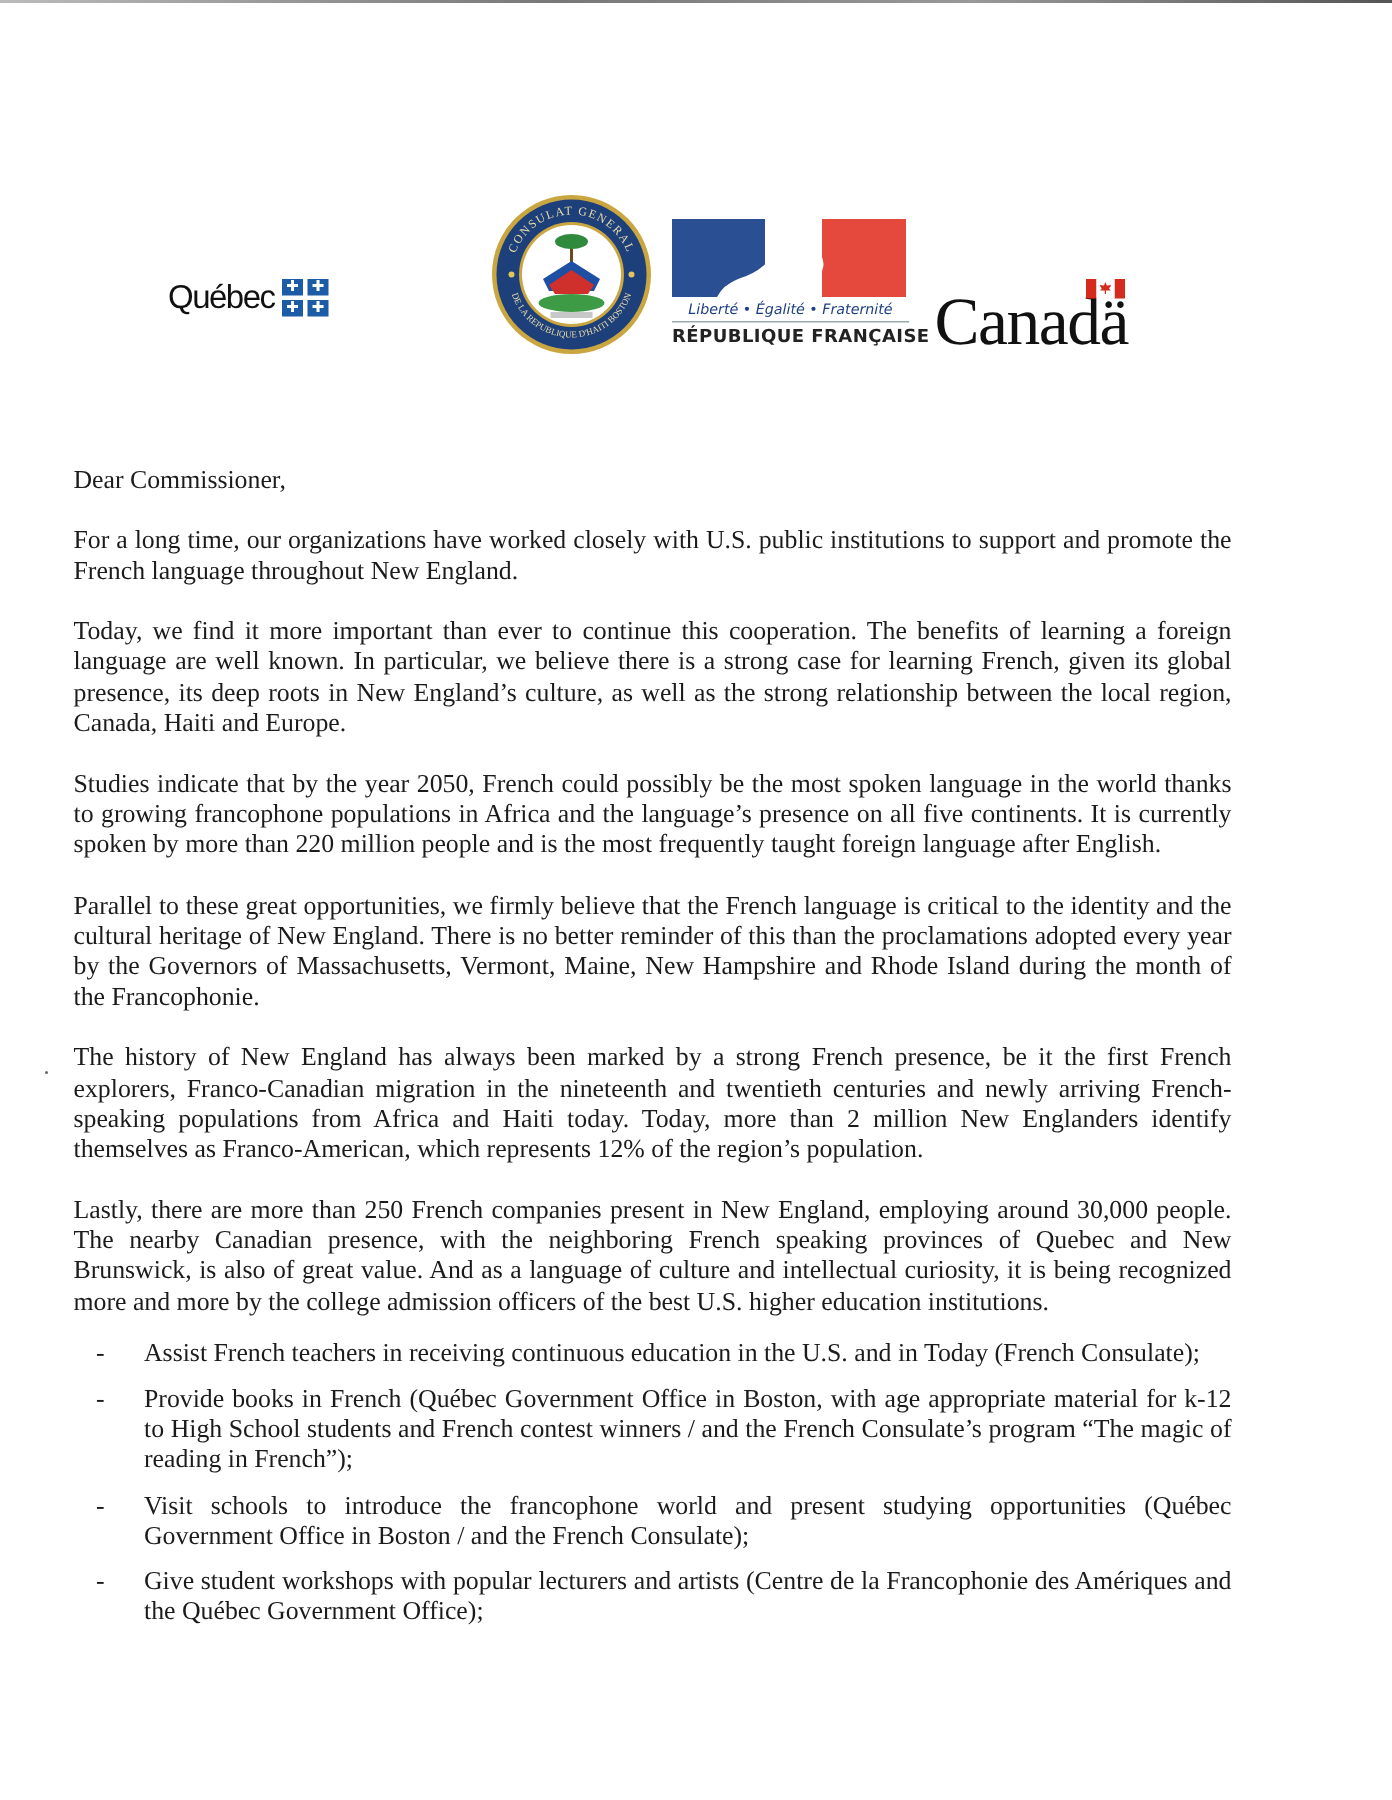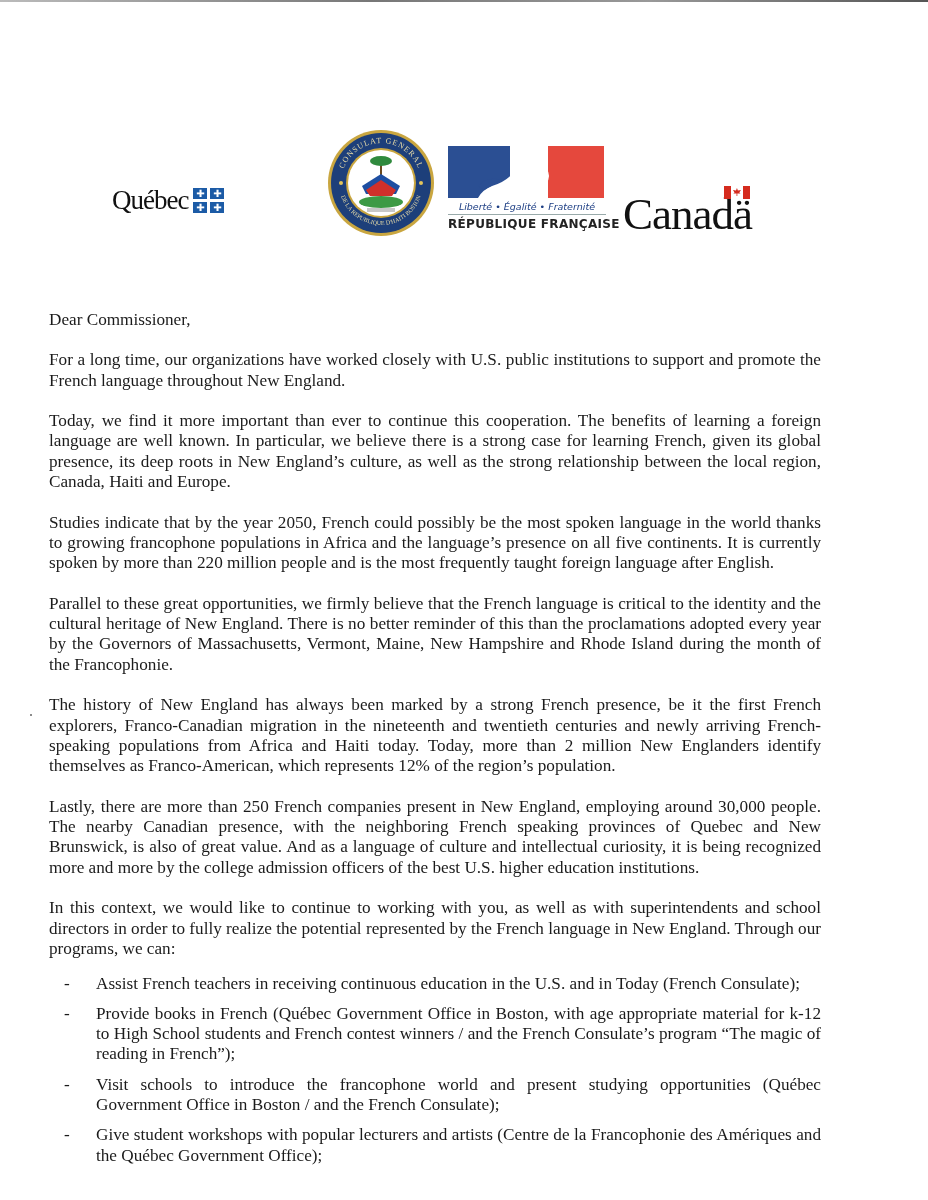--- a/index.html
+++ b/index.html
@@ -2,21 +2,21 @@
 <html><head>
 <meta charset="utf-8">
 <style>
   html, body { margin: 0; padding: 0; background: #ffffff; }
   body { width: 928px; height: 1200px; position: relative; overflow: hidden;
          font-family: "Liberation Serif", "DejaVu Serif", serif; color: #1a1a1a; }
   .top-edge { position: absolute; left: 0; top: 0; width: 928px; height: 2px;
               background: linear-gradient(90deg, #bbb, #777 40%, #999 70%, #555); }
   .logos { position: absolute; top: 128px; left: 0; width: 928px; height: 130px; }
   .quebec { position: absolute; left: 112px; top: 57px; display: flex; align-items: center; }
-  .quebec-word { font-family: Liberation Serif, serif; font-size: 27px; color: #111;
+  .quebec-word { font-family: Liberation Sans, sans-serif; font-size: 22px; color: #111;
                  letter-spacing: -1px; }
   .fleur-grid { display: grid; grid-template-columns: 14px 14px; grid-gap: 3px;
                 margin-left: 5px; background: #fff; }
   .fleur-cell { width: 14px; height: 11px; background: #1c5ba6; color: #fff; font-size: 10px;
                 line-height: 11px; text-align: center; font-family: "DejaVu Sans", sans-serif; }
   .haiti { position: absolute; left: 326px; top: 0; width: 110px; height: 110px; }
   .marianne { position: absolute; left: 448px; top: 18px; width: 158px; text-align: center; }
   .marianne-flag { position: relative; width: 156px; height: 52px; }
   .m-blue { position: absolute; left: 0; top: 0; width: 62px; height: 52px; background: #2b4f93; }
   .m-red { position: absolute; right: 0; top: 0; width: 56px; height: 52px; background: #e5483d; }
@@ -118,21 +118,20 @@
 <div class="stray-dot"></div>
 
 <div class="letter">
   <p class="salutation">Dear Commissioner,</p>
   <p>For a long time, our organizations have worked closely with U.S. public institutions to support and promote the French language throughout New England.</p>
   <p>Today, we find it more important than ever to continue this cooperation. The benefits of learning a foreign language are well known. In particular, we believe there is a strong case for learning French, given its global presence, its deep roots in New England’s culture, as well as the strong relationship between the local region, Canada, Haiti and Europe.</p>
   <p>Studies indicate that by the year 2050, French could possibly be the most spoken language in the world thanks to growing francophone populations in Africa and the language’s presence on all five continents. It is currently spoken by more than 220 million people and is the most frequently taught foreign language after English.</p>
   <p>Parallel to these great opportunities, we firmly believe that the French language is critical to the identity and the cultural heritage of New England. There is no better reminder of this than the proclamations adopted every year by the Governors of Massachusetts, Vermont, Maine, New Hampshire and Rhode Island during the month of the Francophonie.</p>
   <p>The history of New England has always been marked by a strong French presence, be it the first French explorers, Franco-Canadian migration in the nineteenth and twentieth centuries and newly arriving French-speaking populations from Africa and Haiti today. Today, more than 2 million New Englanders identify themselves as Franco-American, which represents 12% of the region’s population.</p>
   <p>Lastly, there are more than 250 French companies present in New England, employing around 30,000 people. The nearby Canadian presence, with the neighboring French speaking provinces of Quebec and New Brunswick, is also of great value. And as a language of culture and intellectual curiosity, it is being recognized more and more by the college admission officers of the best U.S. higher education institutions.</p>
-  <p>In this context, we would like to continue to working with you, as well as with superintendents and school directors in order to fully realize the potential represented by the French language in New England. Through our programs, we can:</p>
   <ul class="bullets">
     <li>
       <span class="dash">-</span>
       <span>Assist French teachers in receiving continuous education in the U.S. and in Today (French Consulate);</span>
     </li>
     <li>
       <span class="dash">-</span>
       <span>Provide books in French (Québec Government Office in Boston, with age appropriate material for k-12 to High School students and French contest winners / and the French Consulate’s program “The magic of reading in French”);</span>
     </li>
     <li>

